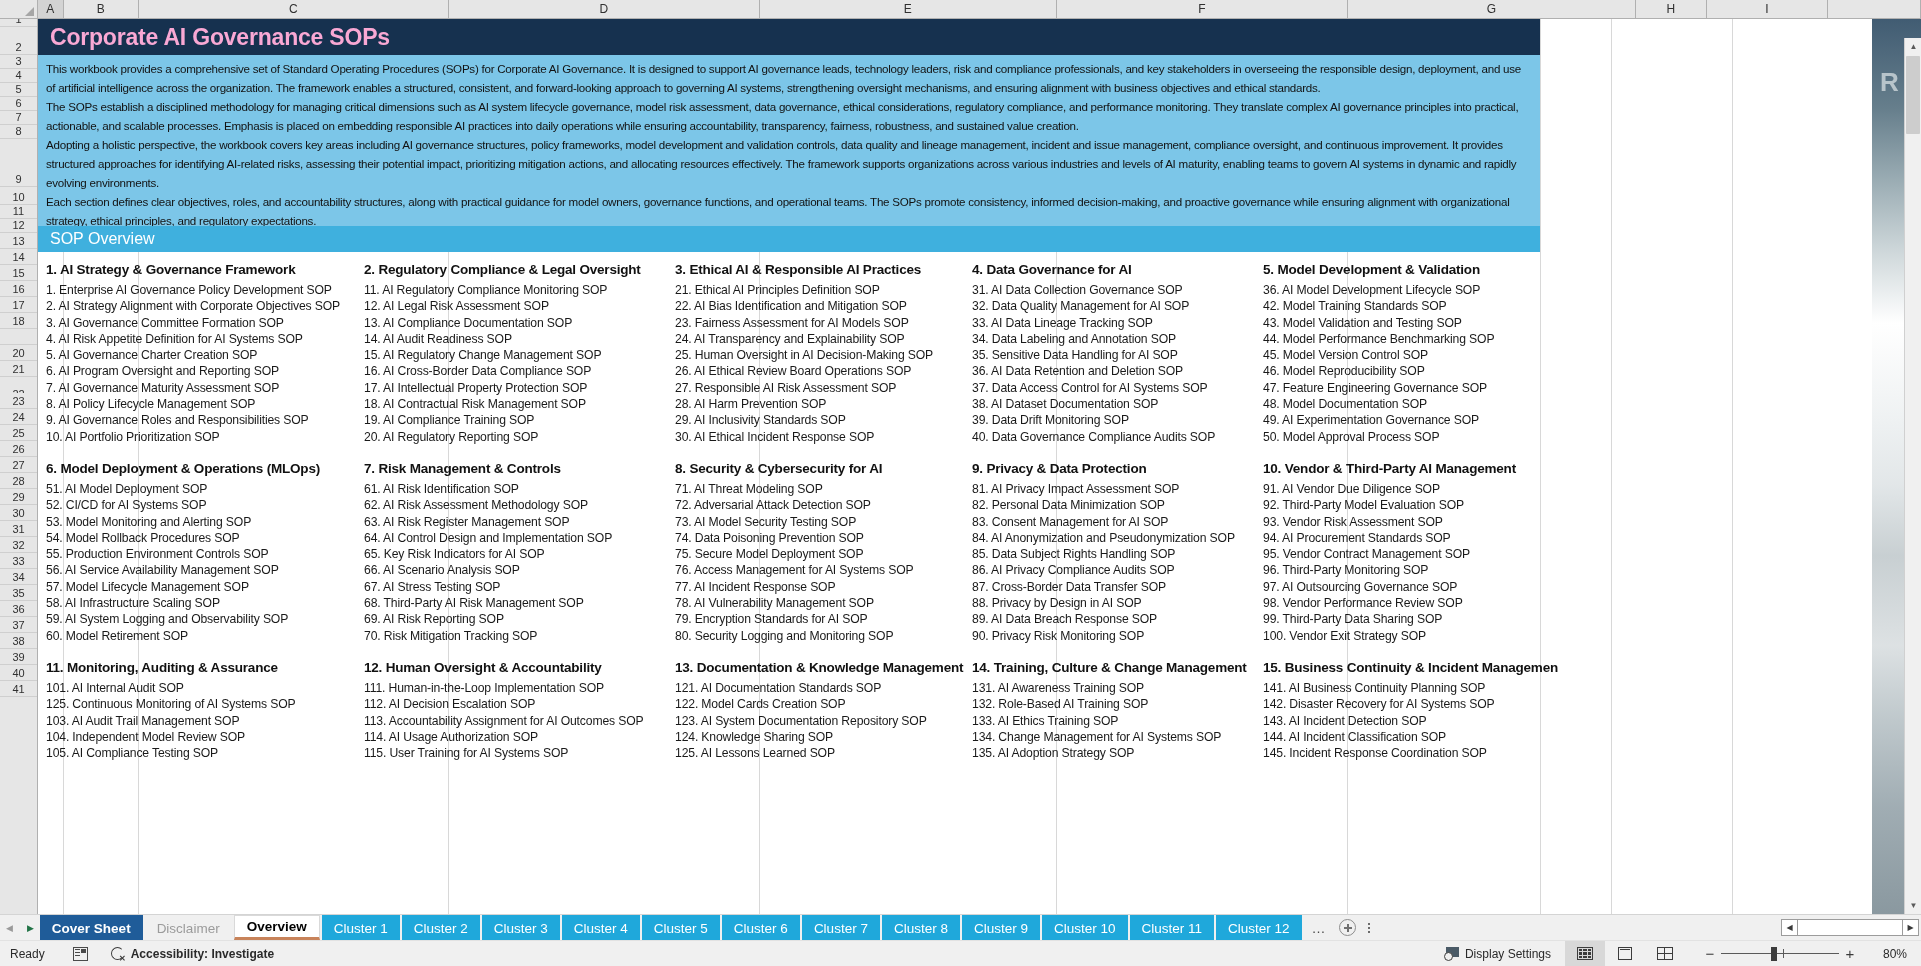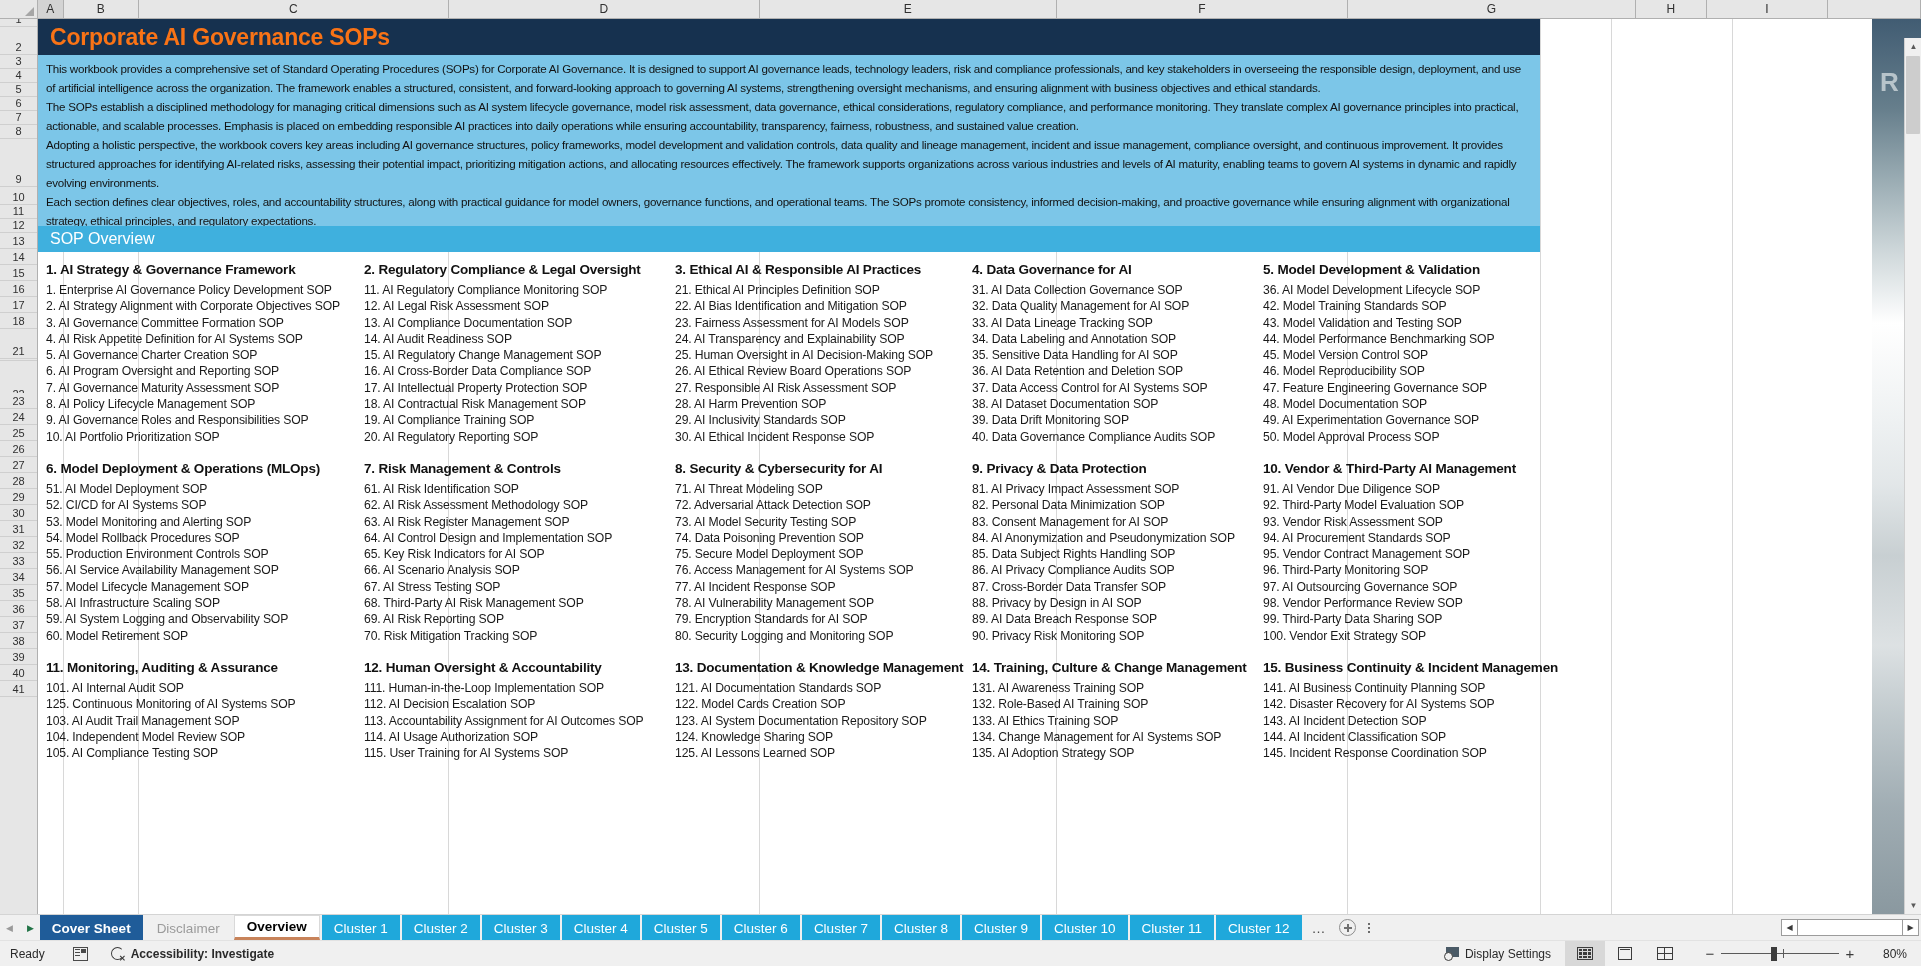--- a/index.html
+++ b/index.html
@@ -102,21 +102,21 @@
   .title-banner {
     position: absolute;
     left: 0; top: 0;
     width: 1502px; height: 36px;
     background: #16314f;
     display: flex;
     align-items: center;
     padding-left: 12px;
   }
   .title-banner span {
-    color: #f97316;
+    color: #f9a8d4;
     font-size: 23px;
     font-weight: bold;
     letter-spacing: -0.2px;
   }
 
   
   .intro-block {
     position: absolute;
     left: 0; top: 36px;
     width: 1502px; height: 171px;
@@ -503,21 +503,21 @@
         <div class="row-num" style="top: 186px; height: 14px;">11</div>
         <div class="row-num" style="top: 200px; height: 14px;">12</div>
         <div class="row-num" style="top: 214px; height: 16px;">13</div>
         <div class="row-num" style="top: 230px; height: 16px;">14</div>
         <div class="row-num" style="top: 246px; height: 16px;">15</div>
         <div class="row-num" style="top: 262px; height: 16px;">16</div>
         <div class="row-num" style="top: 278px; height: 16px;">17</div>
         <div class="row-num" style="top: 294px; height: 16px;">18</div>
         <div class="row-num" style="top: 310px; height: 16px; padding-left: 48px;">19</div>
         <div class="row-num" style="top: 326px; height: 16px;">20</div>
-        <div class="row-num" style="top: 324px; height: 16px;">21</div>
+        <div class="row-num" style="top: 342px; height: 16px;">21</div>
         <div class="row-num" style="top: 340px; height: 16px; margin-top: 27px;">22</div>
         <div class="row-num" style="top: 374px; height: 16px;">23</div>
         <div class="row-num" style="top: 390px; height: 16px;">24</div>
         <div class="row-num" style="top: 406px; height: 16px;">25</div>
         <div class="row-num" style="top: 422px; height: 16px;">26</div>
         <div class="row-num" style="top: 438px; height: 16px;">27</div>
         <div class="row-num" style="top: 454px; height: 16px;">28</div>
         <div class="row-num" style="top: 470px; height: 16px;">29</div>
         <div class="row-num" style="top: 486px; height: 16px;">30</div>
         <div class="row-num" style="top: 502px; height: 16px;">31</div>

